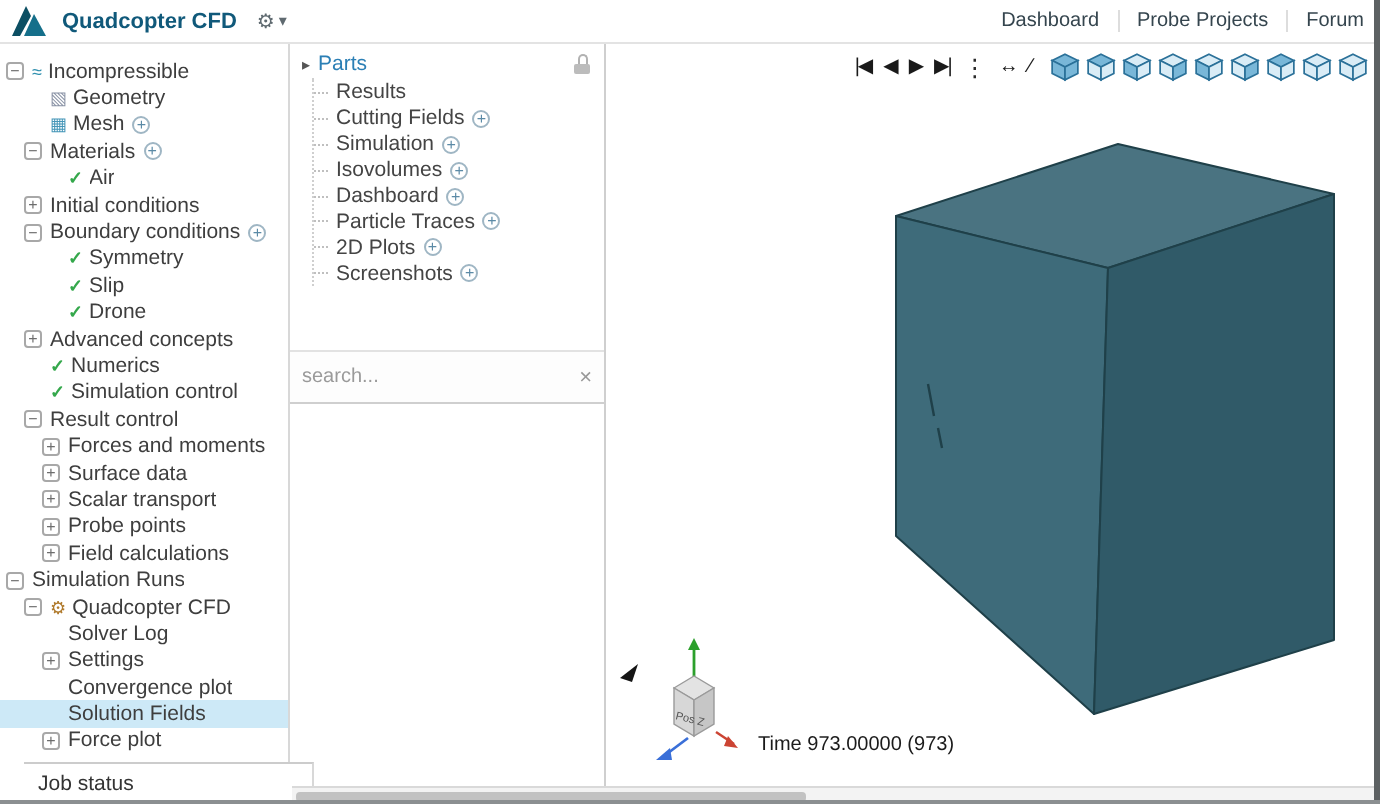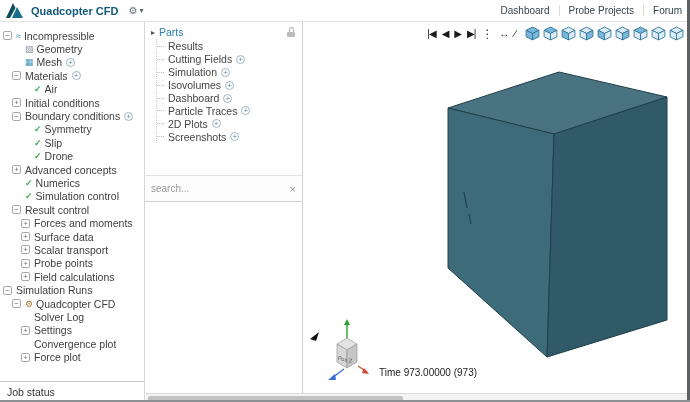--- a/index.html
+++ b/index.html
@@ -26,21 +26,21 @@
   .mk{width:9px;height:9px;border:1px solid #a8a8a8;border-radius:2px;font-size:8px;line-height:7px;
     text-align:center;color:#6d6d6d;margin-right:4px;flex:0 0 auto;background:#fff}
   .mksp{width:13px;flex:0 0 auto}
   .ticon{font-size:9px;margin-right:3px;flex:0 0 auto}
   .ticon.flow{color:#2f8fae}.ticon.geometry{color:#8a93a6}.ticon.mesh{color:#4596b8}.ticon.gears{color:#b07a2c}
   .chk{color:#35a84c;font-size:9px;margin-right:3px;font-weight:bold;flex:0 0 auto}
   .tlabel{overflow:hidden;text-overflow:ellipsis}
   .addc{width:9px;height:9px;border:1px solid #9fb6c4;border-radius:50%;color:#5b8aa6;font-size:8px;
     line-height:7px;text-align:center;margin-left:4px;flex:0 0 auto}
 
-  .jobstatus{position:absolute;left:0;bottom:0;width:145px;height:21px;border-top:1px solid #cccccc;
+  .jobstatus{position:absolute;left:12px;bottom:0;width:145px;height:21px;border-top:1px solid #cccccc;
     border-right:1px solid #d8d8d8;font-size:10.5px;color:#333;display:flex;align-items:center;
     padding-left:7px;background:#fff;z-index:5}
 
   
   .midpanel{position:absolute;left:145px;top:22px;width:158px;bottom:9px;background:#fff;
     border-right:1px solid #cfcfcf;display:flex;flex-direction:column}
   .parts-area{height:153px;overflow:hidden}
   .parts-head{display:flex;align-items:center;height:17px;padding:3px 7px 0 6px}
   .parts-arrow{font-size:8px;color:#555;margin-right:4px}
   .parts-title{font-size:10.5px;font-weight:normal;color:#2b7fb5}
@@ -202,20 +202,24 @@
           <span class="tlabel">Solver Log</span>
         </div>
         <div class="trow" style="padding-left: 21px;">
           <span class="mk">+</span>
           <span class="tlabel">Settings</span>
         </div>
         <div class="trow" style="padding-left: 21px;">
           <span class="mksp"></span>
           <span class="tlabel">Convergence plot</span>
         </div>
+        <div class="trow sel" style="padding-left: 21px;">
+          <span class="mksp"></span>
+          <span class="tlabel">Solution Fields</span>
+        </div>
         <div class="trow" style="padding-left: 21px;">
           <span class="mk">+</span>
           <span class="tlabel">Force plot</span>
         </div>
       </div>
   </div>
   <div class="jobstatus">
     <span>Job status</span>
   </div>
 

